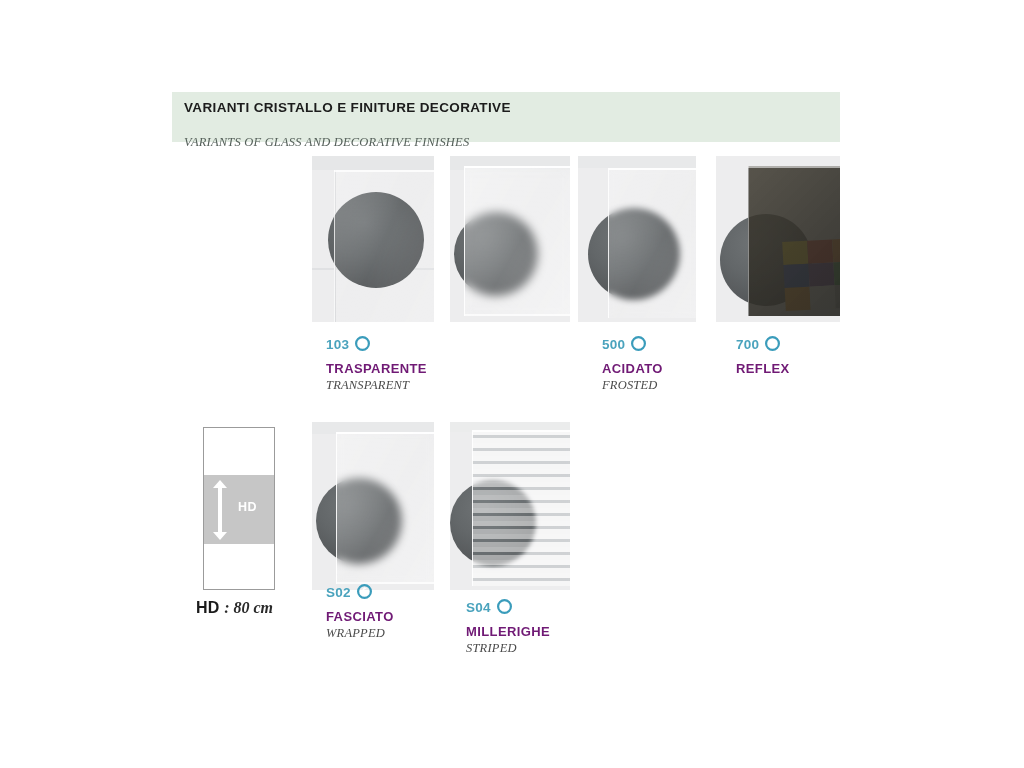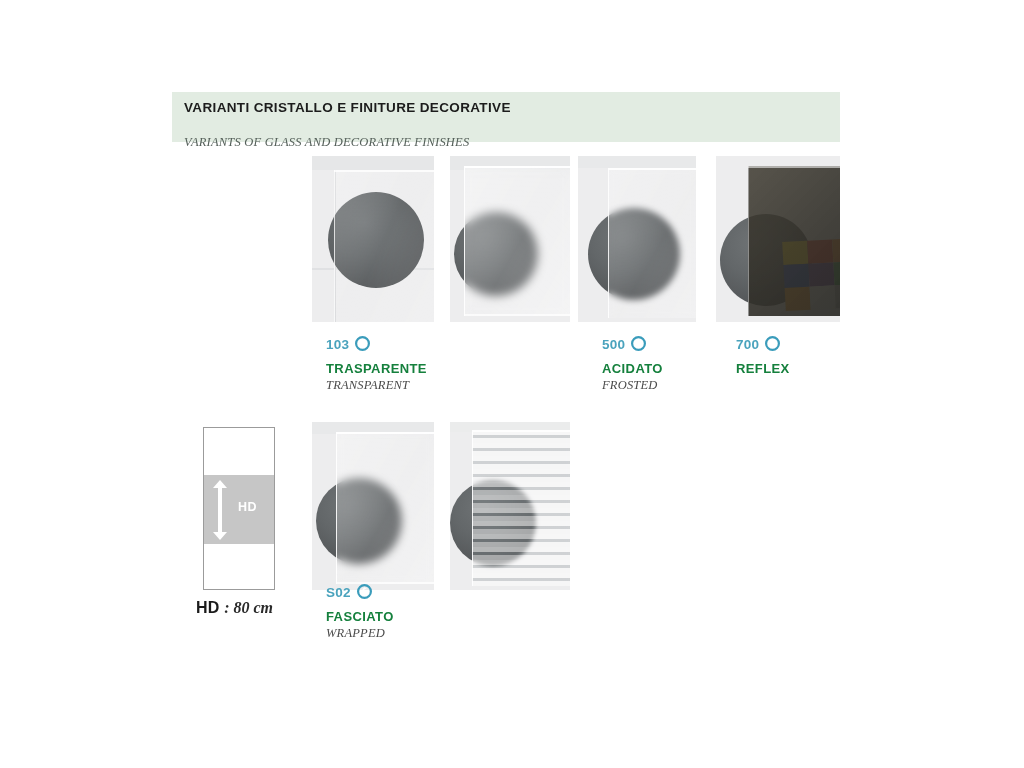--- a/index.html
+++ b/index.html
@@ -58,21 +58,21 @@
 
   
   .label-block{position:absolute;margin-left:14px;}
   .code-row{display:flex;align-items:center;gap:6px;height:18px;}
   .code{
     font-size:13.5px;font-weight:bold;color:#4aa3bd;letter-spacing:.3px;
     line-height:18px;
   }
   .glass-icon{display:block;}
   .name-it{
-    font-size:13px;font-weight:bold;color:#15803d;letter-spacing:.4px;
+    font-size:13px;font-weight:bold;color:#701a75;letter-spacing:.4px;
     margin-top:7px;line-height:16px;white-space:nowrap;
   }
   .name-en{
     font-family:"Liberation Serif", serif;
     font-size:12.5px;font-style:italic;color:#4a4a4a;letter-spacing:.2px;
     margin-top:1px;line-height:15px;white-space:nowrap;
   }
 
   
   .hd-diagram{
@@ -281,14 +281,27 @@
         <svg width="15" height="15" viewBox="0 0 15 15">
           <circle cx="7.5" cy="7.5" r="6.4" fill="none" stroke="#3a9cbb" stroke-width="2.2"></circle>
           <path d="M7.4 3.2 C 4.7 5.4 4.4 8.6 6.4 10.2 C 8.1 11.6 10.6 10.9 11.2 9.0 C 11.7 7.3 10.4 6.4 9.2 6.8 C 8.3 7.1 8.2 8.2 8.9 8.5 C 8.0 9.1 6.7 8.4 6.8 7.0 C 6.9 5.4 8.4 4.3 9.9 4.4 Z" fill="#ffffff"></path>
         </svg>
       </span>
     </div>
     <div class="name-it">FASCIATO</div>
     <div class="name-en">WRAPPED</div>
   </div>
 
+  <div class="label-block" style="left:452px;top:599px;">
+    <div class="code-row">
+      <span class="code">S04</span>
+      <span class="glass-icon">
+        <svg width="15" height="15" viewBox="0 0 15 15">
+          <circle cx="7.5" cy="7.5" r="6.4" fill="none" stroke="#3a9cbb" stroke-width="2.2"></circle>
+          <path d="M7.4 3.2 C 4.7 5.4 4.4 8.6 6.4 10.2 C 8.1 11.6 10.6 10.9 11.2 9.0 C 11.7 7.3 10.4 6.4 9.2 6.8 C 8.3 7.1 8.2 8.2 8.9 8.5 C 8.0 9.1 6.7 8.4 6.8 7.0 C 6.9 5.4 8.4 4.3 9.9 4.4 Z" fill="#ffffff"></path>
+        </svg>
+      </span>
+    </div>
+    <div class="name-it">MILLERIGHE</div>
+    <div class="name-en">STRIPED</div>
+  </div>
 
 </div>
 
 </body></html>

